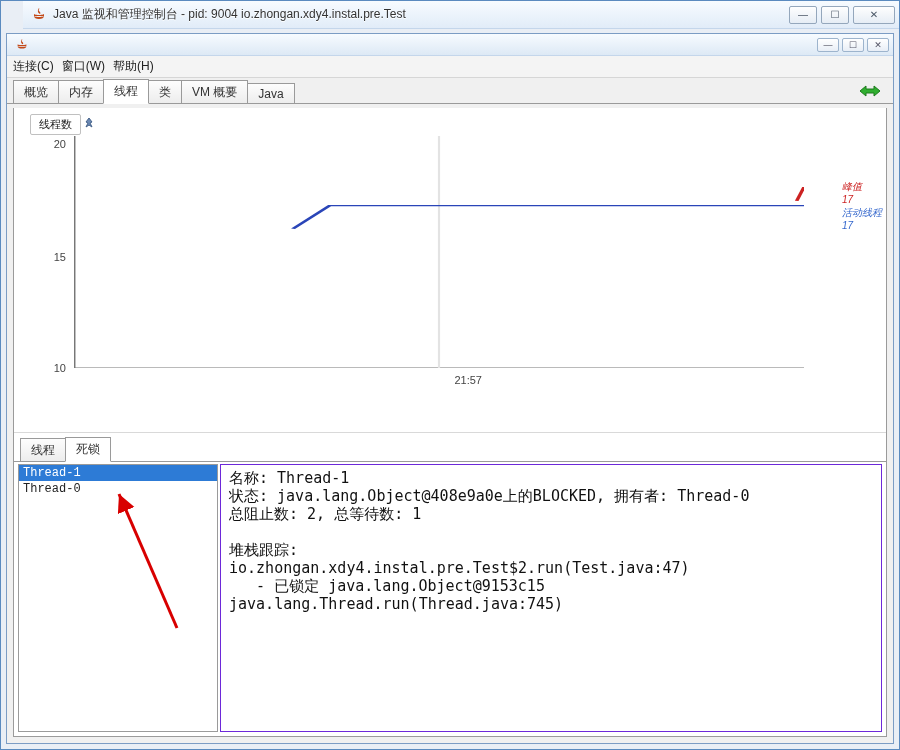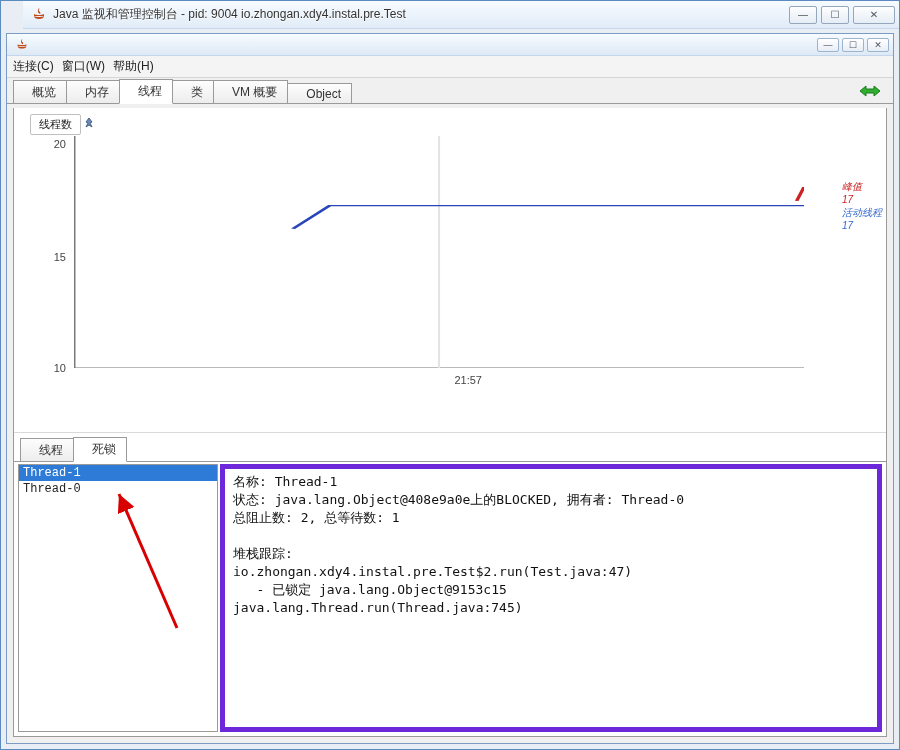--- a/index.html
+++ b/index.html
@@ -10,21 +10,21 @@
   .titlebar .title { flex:1; color:#333; text-shadow:0 1px #fff; }
   .tb-btn { width:28px; height:18px; border:1px solid #94a7bc; background:linear-gradient(#fefefe,#e6edf5); margin-left:4px; border-radius:2px; display:flex; align-items:center; justify-content:center; font-size:10px; color:#4a5766; cursor:pointer; font-family:"Segoe UI Symbol",sans-serif; }
   .tb-btn.close{ width:42px; }
   .subwin { position:absolute; left:5px; top:32px; right:5px; bottom:5px; border:1px solid #7b9cc4; background:#f0f0f0; }
   .sub-titlebar { height:22px; background:linear-gradient(#f7fbff,#dde9f5); border-bottom:1px solid #c4d6eb; display:flex; align-items:center; padding:0 4px; }
   .sub-tb-btns{ margin-left:auto; display:flex; }
   .sub-tb-btn { width:22px; height:14px; border:1px solid #9db4cd; background:linear-gradient(#fff,#e8eef6); margin-left:3px; border-radius:2px; display:flex; align-items:center; justify-content:center; font-size:9px; color:#556; cursor:pointer; font-family:"Segoe UI Symbol",sans-serif;}
   .menubar { height:22px; background:#f4f4f4; border-bottom:1px solid #d6d6d6; display:flex; align-items:center; padding:8px 6px; gap:8px; }
   .menubar span{ cursor:pointer; }
   .tabbar { height:26px; display:flex; align-items:flex-end; padding:4px 6px 0 6px; gap:0; position:relative; background:#f0f0f0;}
-  .tab { padding:3px 10px 3px 18px; border:1px solid #9a9a9a; border-bottom:none; background:linear-gradient(#fdfdfd,#ececec); font-size:12px; margin-right:0px; cursor:pointer; position:relative; color:#333;}
+  .tab { padding:3px 10px 3px 10px; border:1px solid #9a9a9a; border-bottom:none; background:linear-gradient(#fdfdfd,#ececec); font-size:12px; margin-right:0px; cursor:pointer; position:relative; color:#333;}
   .tab + .tab { margin-left:-1px; }
   .tab.active { background:#fff; border-bottom:1px solid #fff; z-index:2; }
   .tabline { position:absolute; left:0; right:0; bottom:0; height:1px; background:#9a9a9a; }
   .tab-extra { position:absolute; right:12px; top:6px; }
   .green-arrow { width:22px; height:14px; }
   .content { position:absolute; left:6px; right:6px; top:74px; bottom:6px; background:#fff; border:1px solid #9a9a9a; border-top:none; }
   .range-row { height:34px; display:flex; align-items:center; justify-content:center; gap:4px; border-bottom:0; }
   .dropdown { border:1px solid #888; background:linear-gradient(#fff,#eee); padding:1px 16px 1px 6px; position:relative; height:20px; display:flex; align-items:center; cursor:pointer;}
   .dropdown::after{ content:"▼"; position:absolute; right:3px; top:3px; font-size:9px; color:#444;}
   .chart-area { position:relative; height:286px; padding:6px 10px 4px 14px;}
@@ -39,21 +39,21 @@
   .legend-live-title{ color:#36c; font-size:10px;}
   .legend-live-num{ color:#36c; font-size:10px;}
   .hair{ position:absolute; left:0; right:0; height:1px; background:#d9d9d9;}
   .split { position:absolute; left:0; right:0; top:330px; bottom:0; display:flex; flex-direction:column;}
   .subtabs { height:24px; display:flex; align-items:flex-end; padding:3px 6px 0 6px; position:relative;}
   .subtabline{ position:absolute; left:0; right:0; bottom:0; height:1px; background:#9a9a9a;}
   .bottom-panes{ flex:1; display:flex; border-top:0; position:relative;}
   .threadlist { width:200px; border:1px solid #9a9a9a; border-right:1px solid #9a9a9a; background:#fff; margin:2px 2px 4px 4px; overflow:hidden;}
   .threadlist .item{ padding:1px 4px; font-family:Consolas,"Courier New",monospace; font-size:12px; white-space:nowrap; cursor:pointer;}
   .threadlist .item.selected{ background:#2d7bd6; color:#fff;}
-  .detail { flex:1; border:5px solid #6d28d9; background:#fff; margin:2px 4px 4px 0; padding:4px 8px; font-family:"SimSun",Consolas,monospace; font-size:13px; line-height:18px; white-space:pre; overflow:hidden; color:#111;}
+  .detail { flex:1; border:1px solid #6d28d9; background:#fff; margin:2px 4px 4px 0; padding:4px 8px; font-family:"SimSun",Consolas,monospace; font-size:15px; line-height:18px; white-space:pre; overflow:hidden; color:#111;}
   svg { display:block; }
   .java-cup{ fill:#c34a1a;}
   .arrow-annot{ position:absolute; left:63px; top:380px; pointer-events:none;}
 </style>
 </head>
 <body>
 
 <div class="win-outer">
 
   <div class="titlebar">
@@ -83,21 +83,21 @@
       <span>窗口(W)</span>
       <span>帮助(H)</span>
     </div>
 
     <div class="tabbar">
       <div class="tab">概览</div>
       <div class="tab">内存</div>
       <div class="tab active">线程</div>
       <div class="tab">类</div>
       <div class="tab">VM 概要</div>
-      <div class="tab">Object</div>
+      <div class="tab">Java</div>
       <div class="tabline"></div>
       <div class="tab-extra">
         <svg class="green-arrow" viewBox="0 0 22 14">
           <path d="M1 7 L7 2 L7 5 L15 5 L15 2 L21 7 L15 12 L15 9 L7 9 L7 12 Z" fill="#2fae2f" stroke="#1d7a1d"></path>
         </svg>
       </div>
     </div>
 
     <div class="content">
 

